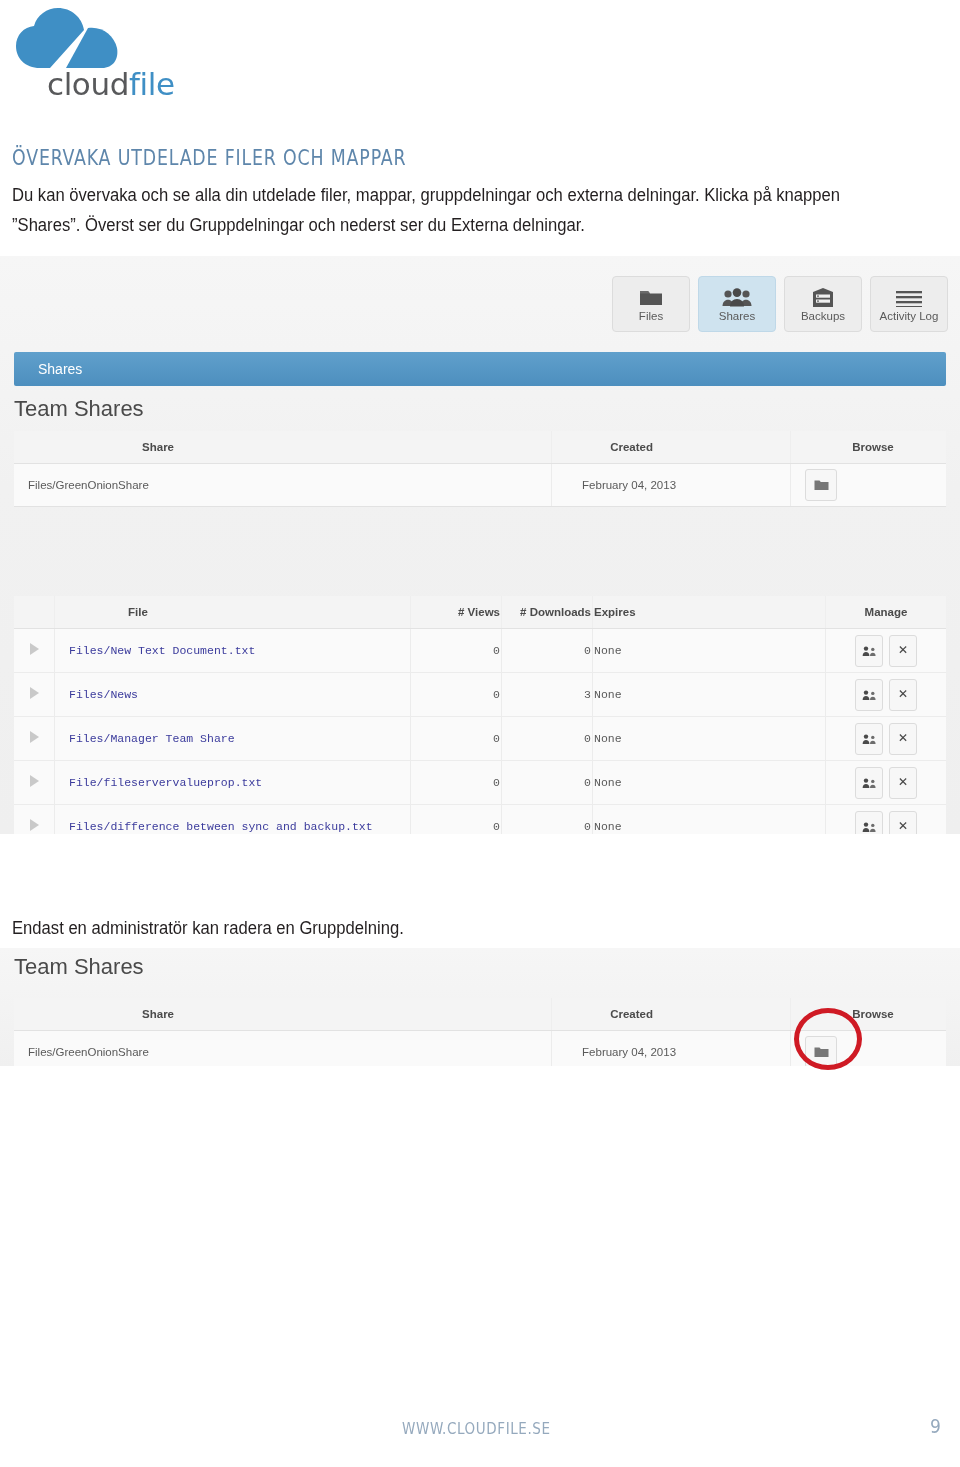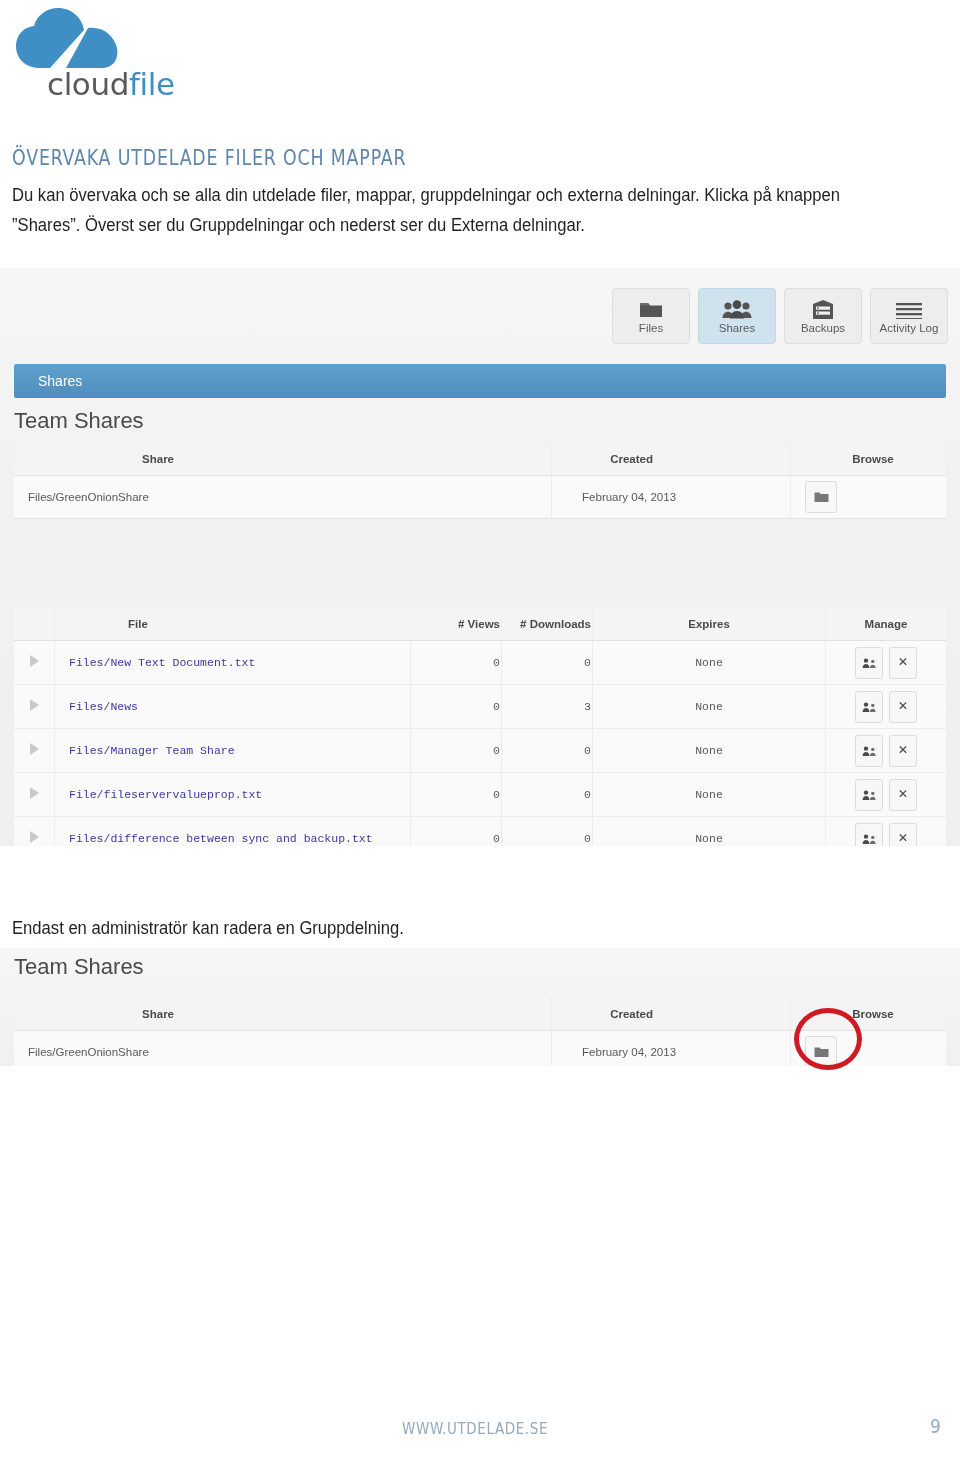--- a/index.html
+++ b/index.html
@@ -65,21 +65,21 @@
   #para-intro { top: 180px; }
   #para-note  { top: 913px; font-size: 17.5px; }
 
   
   .shot {
     position: absolute;
     left: 0;
     background: #f2f2f2;
     overflow: hidden;
   }
-  #shot-main { top: 268px; width: 960px; height: 578px;
+  #shot-main { top: 256px; width: 960px; height: 578px;
     background: linear-gradient(180deg,#f6f6f6 0%,#f1f1f1 40%,#efefef 100%); }
   #shot-bottom { top: 948px; width: 960px; height: 118px;
     background: linear-gradient(180deg,#f6f6f6 0%,#f0f0f0 100%); }
 
   
   .toolbar {
     position: absolute;
     right: 12px;
     top: 20px;
     display: flex;
@@ -181,21 +181,21 @@
   }
   .icon-btn.sq { width: 30px; }
 
   
   #files-title { top: 302px; }
   #files-table { top: 340px; }
   #files-table td { height: 41px; font-family: Liberation Mono, monospace; }
   .col-exp  { width: 38px; text-align: center; }
   .col-file { text-align: left; padding-left: 14px; }
   .col-num  { width: 88px; text-align: right; color: #5a5a5a; }
-  .col-expires { width: 230px; text-align: center; color: #5a5a5a; }
+  .col-expires { width: 230px; text-align: left; color: #5a5a5a; }
   .col-manage { width: 118px; text-align: center; }
   .th-file { text-align: center; padding-right: 190px; }
   .filelink { color: #3b3b9c; text-decoration: none; font-size: 11.5px; }
   .tri {
     display: inline-block;
     width: 0; height: 0;
     border-left: 9px solid #c9c9c9;
     border-top: 6px solid transparent;
     border-bottom: 6px solid transparent;
   }
@@ -481,14 +481,14 @@
               </svg>
           </span>
         </td>
       </tr>
     </tbody>
   </table>
 </div>
 
 <div class="redcircle"></div>
 
-<div class="footer-url">WWW.UTDELADE.SE</div>
+<div class="footer-url">WWW.CLOUDFILE.SE</div>
 <div class="footer-page">9</div>
 
 </body></html>

